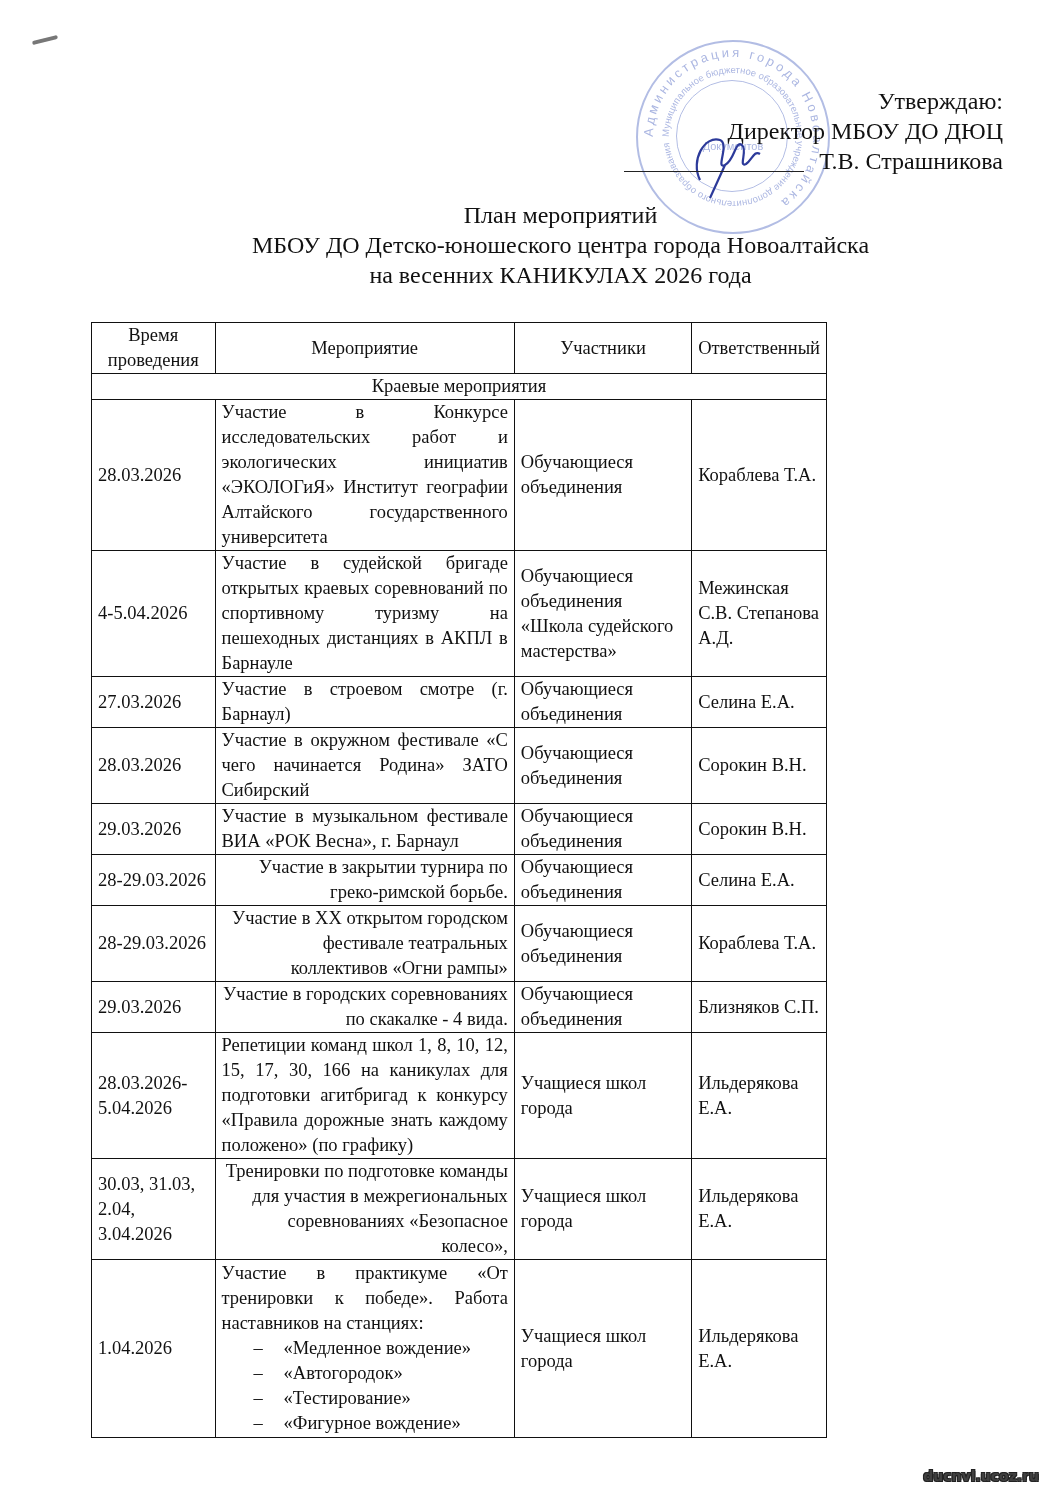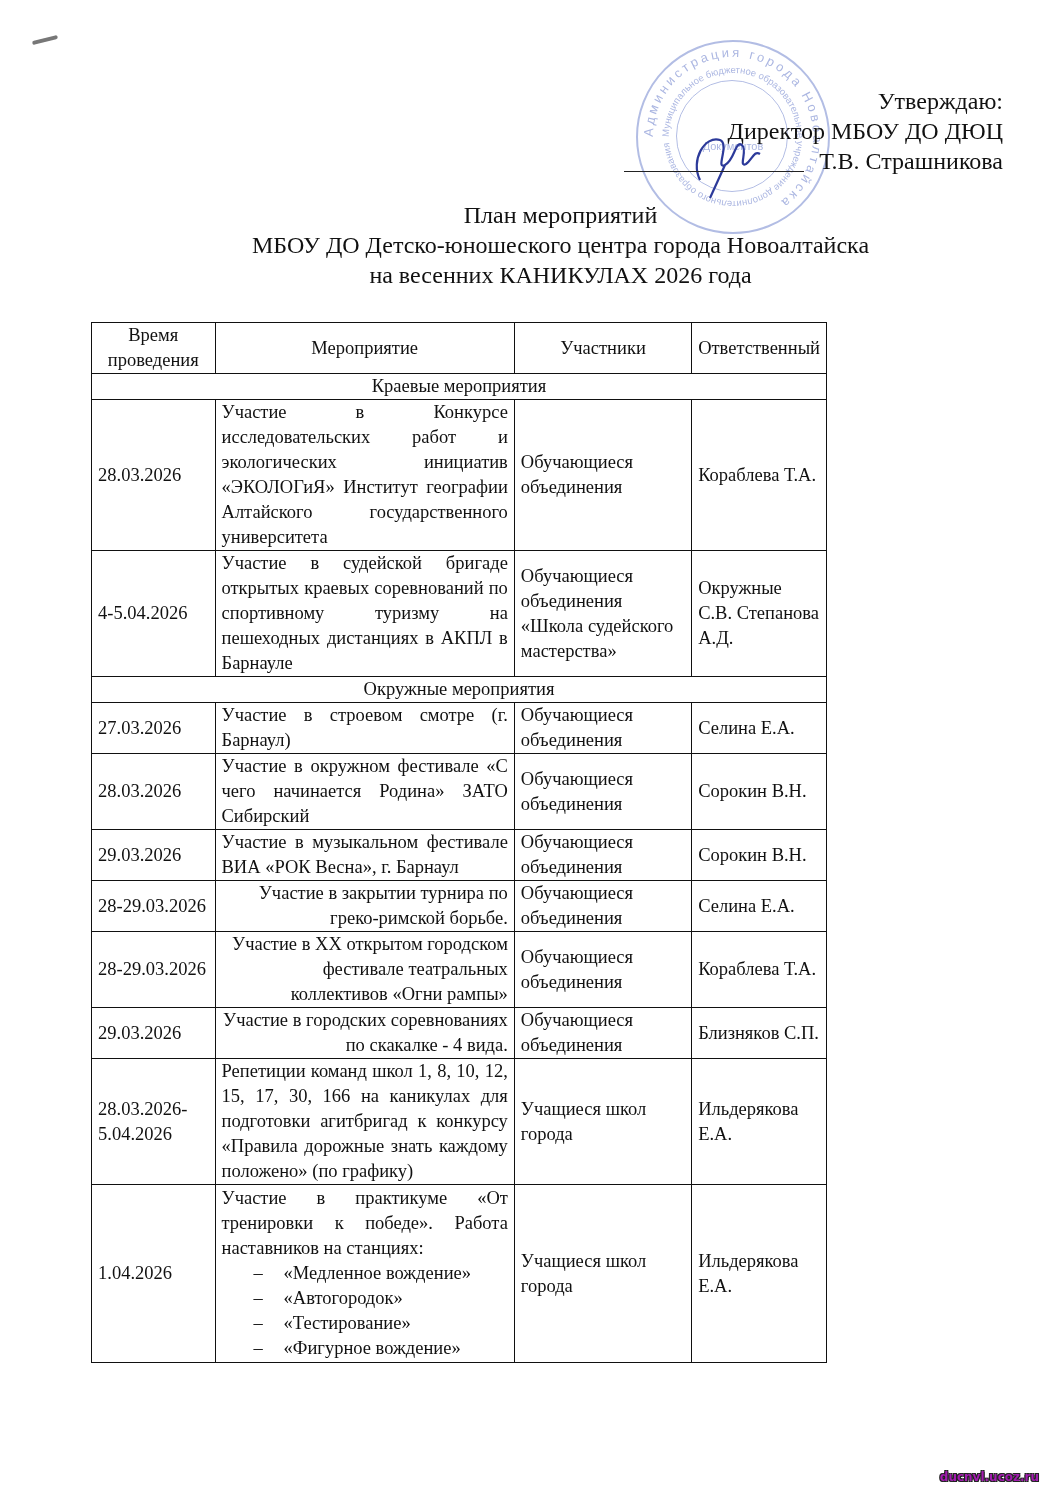--- a/index.html
+++ b/index.html
@@ -49,21 +49,21 @@
   .col-event { width: 353px; margin-top: 36px; }
   .col-part { width: 200px; border-radius: 21px; }
   .section-row td { font-weight: bold; text-align: center; padding: 0 4px; height: 24px; }
   .event { text-align: justify; }
   .event.left { text-align: right; }
   ul.stations { list-style: none; margin: 0; padding: 0 0 0 32px; }
   ul.stations li { position: relative; padding-left: 30px; }
   ul.stations li::before { content: "–"; position: absolute; left: 0; }
   .watermark {
     position: absolute; right: 22px; bottom: 16px; font-family: "DejaVu Sans", sans-serif;
-    font-weight: bold; font-size: 12px; color: #a21caf;
+    font-weight: bold; font-size: 14px; color: #404040;
     text-shadow: -1px -1px 0 #222, 1px -1px 0 #222, -1px 1px 0 #222, 1px 1px 0 #222;
   }
 </style>
 </head>
 <body>
 
 <div class="scan-mark"></div>
 
 <div class="stamp">
   <svg class="stamp-text" viewBox="0 0 190 190">
@@ -111,26 +111,23 @@
     <tr style="height:150px">
       <td>28.03.2026</td>
       <td class="event">Участие в Конкурсе исследовательских работ и экологических инициатив «ЭКОЛОГиЯ» Институт географии Алтайского государственного университета</td>
       <td>Обучающиеся объединения</td>
       <td>Кораблева Т.А.</td>
     </tr>
     <tr style="height:101px">
       <td>4-5.04.2026</td>
       <td class="event">Участие в судейской бригаде открытых краевых соревнований по спортивному туризму на пешеходных дистанциях в АКПЛ в Барнауле</td>
       <td>Обучающиеся объединения «Школа судейского мастерства»</td>
-      <td>Окружные С.В. Степанова А.Д.</td>
+      <td>Межинская С.В. Степанова А.Д.</td>
     </tr>
 
-    <tr class="section-row">
-      <td colspan="4">Окружные мероприятия</td>
-    </tr>
     <tr style="height:50px">
       <td>27.03.2026</td>
       <td class="event">Участие в строевом смотре (г. Барнаул)</td>
       <td>Обучающиеся объединения</td>
       <td>Селина Е.А.</td>
     </tr>
     <tr style="height:75px">
       <td>28.03.2026</td>
       <td class="event">Участие в окружном фестивале «С чего начинается Родина» ЗАТО Сибирский</td>
       <td>Обучающиеся объединения</td>
@@ -160,20 +157,26 @@
       <td class="event left">Участие в городских соревнованиях по скакалке - 4 вида.</td>
       <td>Обучающиеся объединения</td>
       <td>Близняков С.П.</td>
     </tr>
     <tr style="height:125px">
       <td>28.03.2026-5.04.2026</td>
       <td class="event">Репетиции команд школ 1, 8, 10, 12, 15, 17, 30, 166 на каникулах для подготовки агитбригад к конкурсу «Правила дорожные знать каждому положено» (по графику)</td>
       <td>Учащиеся школ города</td>
       <td>Ильдерякова Е.А.</td>
     </tr>
+    <tr style="height:100px">
+      <td>30.03, 31.03, 2.04, 3.04.2026</td>
+      <td class="event left">Тренировки по подготовке команды для участия в межрегиональных соревнованиях «Безопасное колесо»,</td>
+      <td>Учащиеся школ города</td>
+      <td>Ильдерякова Е.А.</td>
+    </tr>
     <tr style="height:178px">
       <td>1.04.2026</td>
       <td class="event">
         <div>Участие в практикуме «От тренировки к победе». Работа наставников на станциях:</div>
         <ul class="stations">
           <li>«Медленное вождение»</li>
           <li>«Автогородок»</li>
           <li>«Тестирование»</li>
           <li>«Фигурное вождение»</li>
         </ul>

